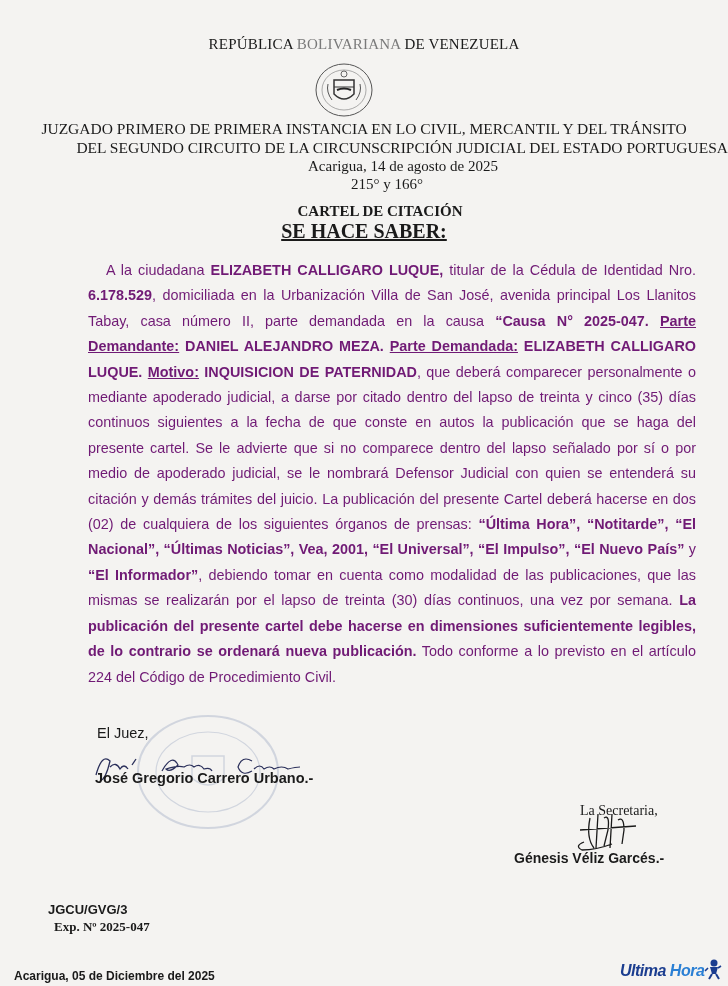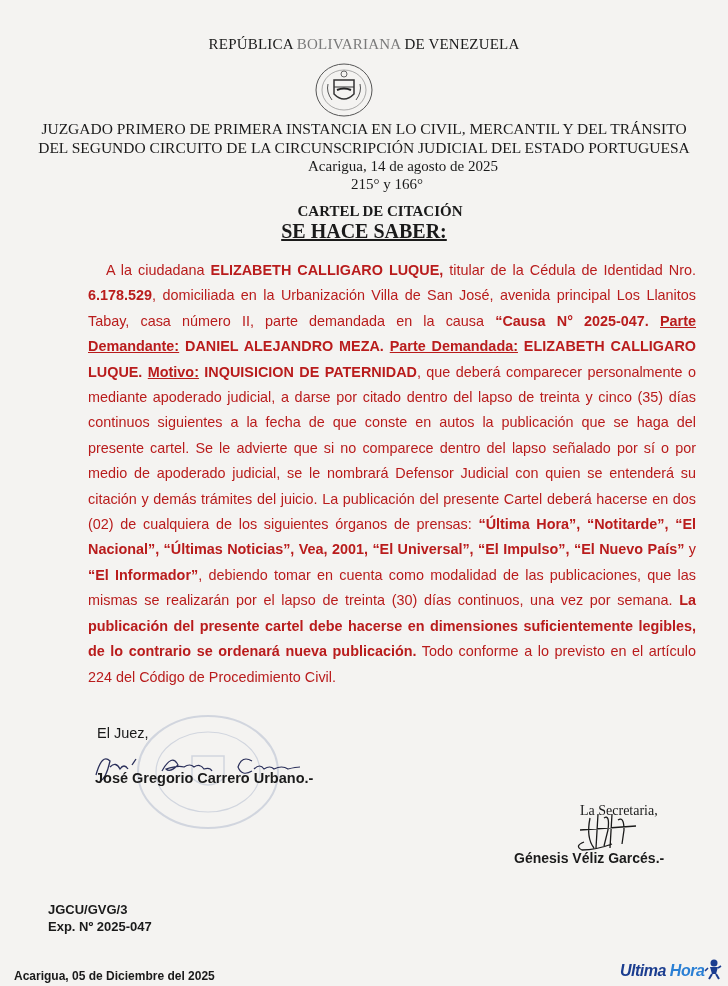--- a/index.html
+++ b/index.html
@@ -13,48 +13,48 @@
     }
     .page { position: absolute; left: 0; top: 0; width: 728px; height: 986px; }
     .center { position: absolute; left: 0; width: 728px; text-align: center; }
 
     .republic { top: 36px; font-size: 15px; letter-spacing: 0.2px; font-family: "Liberation Serif", serif; }
     .republic .faded { color: #7a7a7a; }
 
     .seal-top { position: absolute; left: 314px; top: 62px; width: 60px; height: 56px; }
 
     .court1 { top: 120px; font-size: 15.5px; font-family: "Liberation Serif", serif; }
-    .court2 { top: 139px; font-size: 15.5px; font-family: "Liberation Serif", serif; }
+    .court2 { top: 139px; font-size: 15.5px; font-family: "Liberation Serif", serif; text-align: right; }
     .city-date { top: 158px; font-size: 15px; font-family: "Liberation Serif", serif; padding-left: 39px; }
     .years { top: 176px; font-size: 15px; font-family: "Liberation Serif", serif; padding-left: 23px; }
     .cartel { top: 203px; font-size: 15px; font-weight: bold; font-family: "Liberation Serif", serif; padding-left: 16px; }
     .hace { top: 220px; font-size: 20px; font-weight: bold; text-decoration: underline; font-family: "Liberation Serif", serif; }
 
     .body-text {
       position: absolute; left: 88px; top: 258px; width: 608px;
       font-size: 14.4px; line-height: 25.4px;
       text-align: justify;
       font-family: "Liberation Sans", sans-serif;
-      color: #b91c1c;
+      color: #701a75;
     }
     .body-text p { margin: 0; text-indent: 18px; }
     .body-text b { font-weight: bold; }
     .body-text u { text-decoration: underline; }
 
     .judge-label { position: absolute; left: 97px; top: 725px; font-size: 14.5px; }
     .judge-sign { position: absolute; left: 92px; top: 745px; width: 240px; height: 40px; }
     .judge-name { position: absolute; left: 95px; top: 770px; font-size: 14.5px; font-weight: bold; }
     .court-stamp { position: absolute; left: 128px; top: 712px; width: 160px; height: 120px; opacity: 0.25; }
 
     .sec-label { position: absolute; left: 580px; top: 803px; font-size: 14px; font-family: "Liberation Serif", serif; }
     .sec-sign { position: absolute; left: 570px; top: 808px; width: 80px; height: 45px; }
     .sec-name { position: absolute; left: 514px; top: 850px; font-size: 14px; font-weight: bold; }
 
     .ref1 { position: absolute; left: 48px; top: 902px; font-size: 13px; font-weight: bold; }
-    .ref2 { position: absolute; left: 48px; top: 919px; font-size: 13px; font-weight: bold; }
+    .ref2 { position: absolute; left: 54px; top: 919px; font-size: 13px; font-weight: bold; font-family: Liberation Serif, serif; }
 
     .footer-date { position: absolute; left: 14px; top: 969px; font-size: 12px; font-weight: bold; }
     .brand { position: absolute; left: 620px; top: 962px; font-size: 16px; font-weight: bold; font-style: italic; letter-spacing: -0.5px; }
     .brand .b1 { color: #1b3d8f; font-style: italic; }
     .brand .b2 { color: #2a7fd4; }
     .brand-icon { position: absolute; left: 704px; top: 958px; width: 18px; height: 22px; }
   </style>
 </head>
 <body>
 

